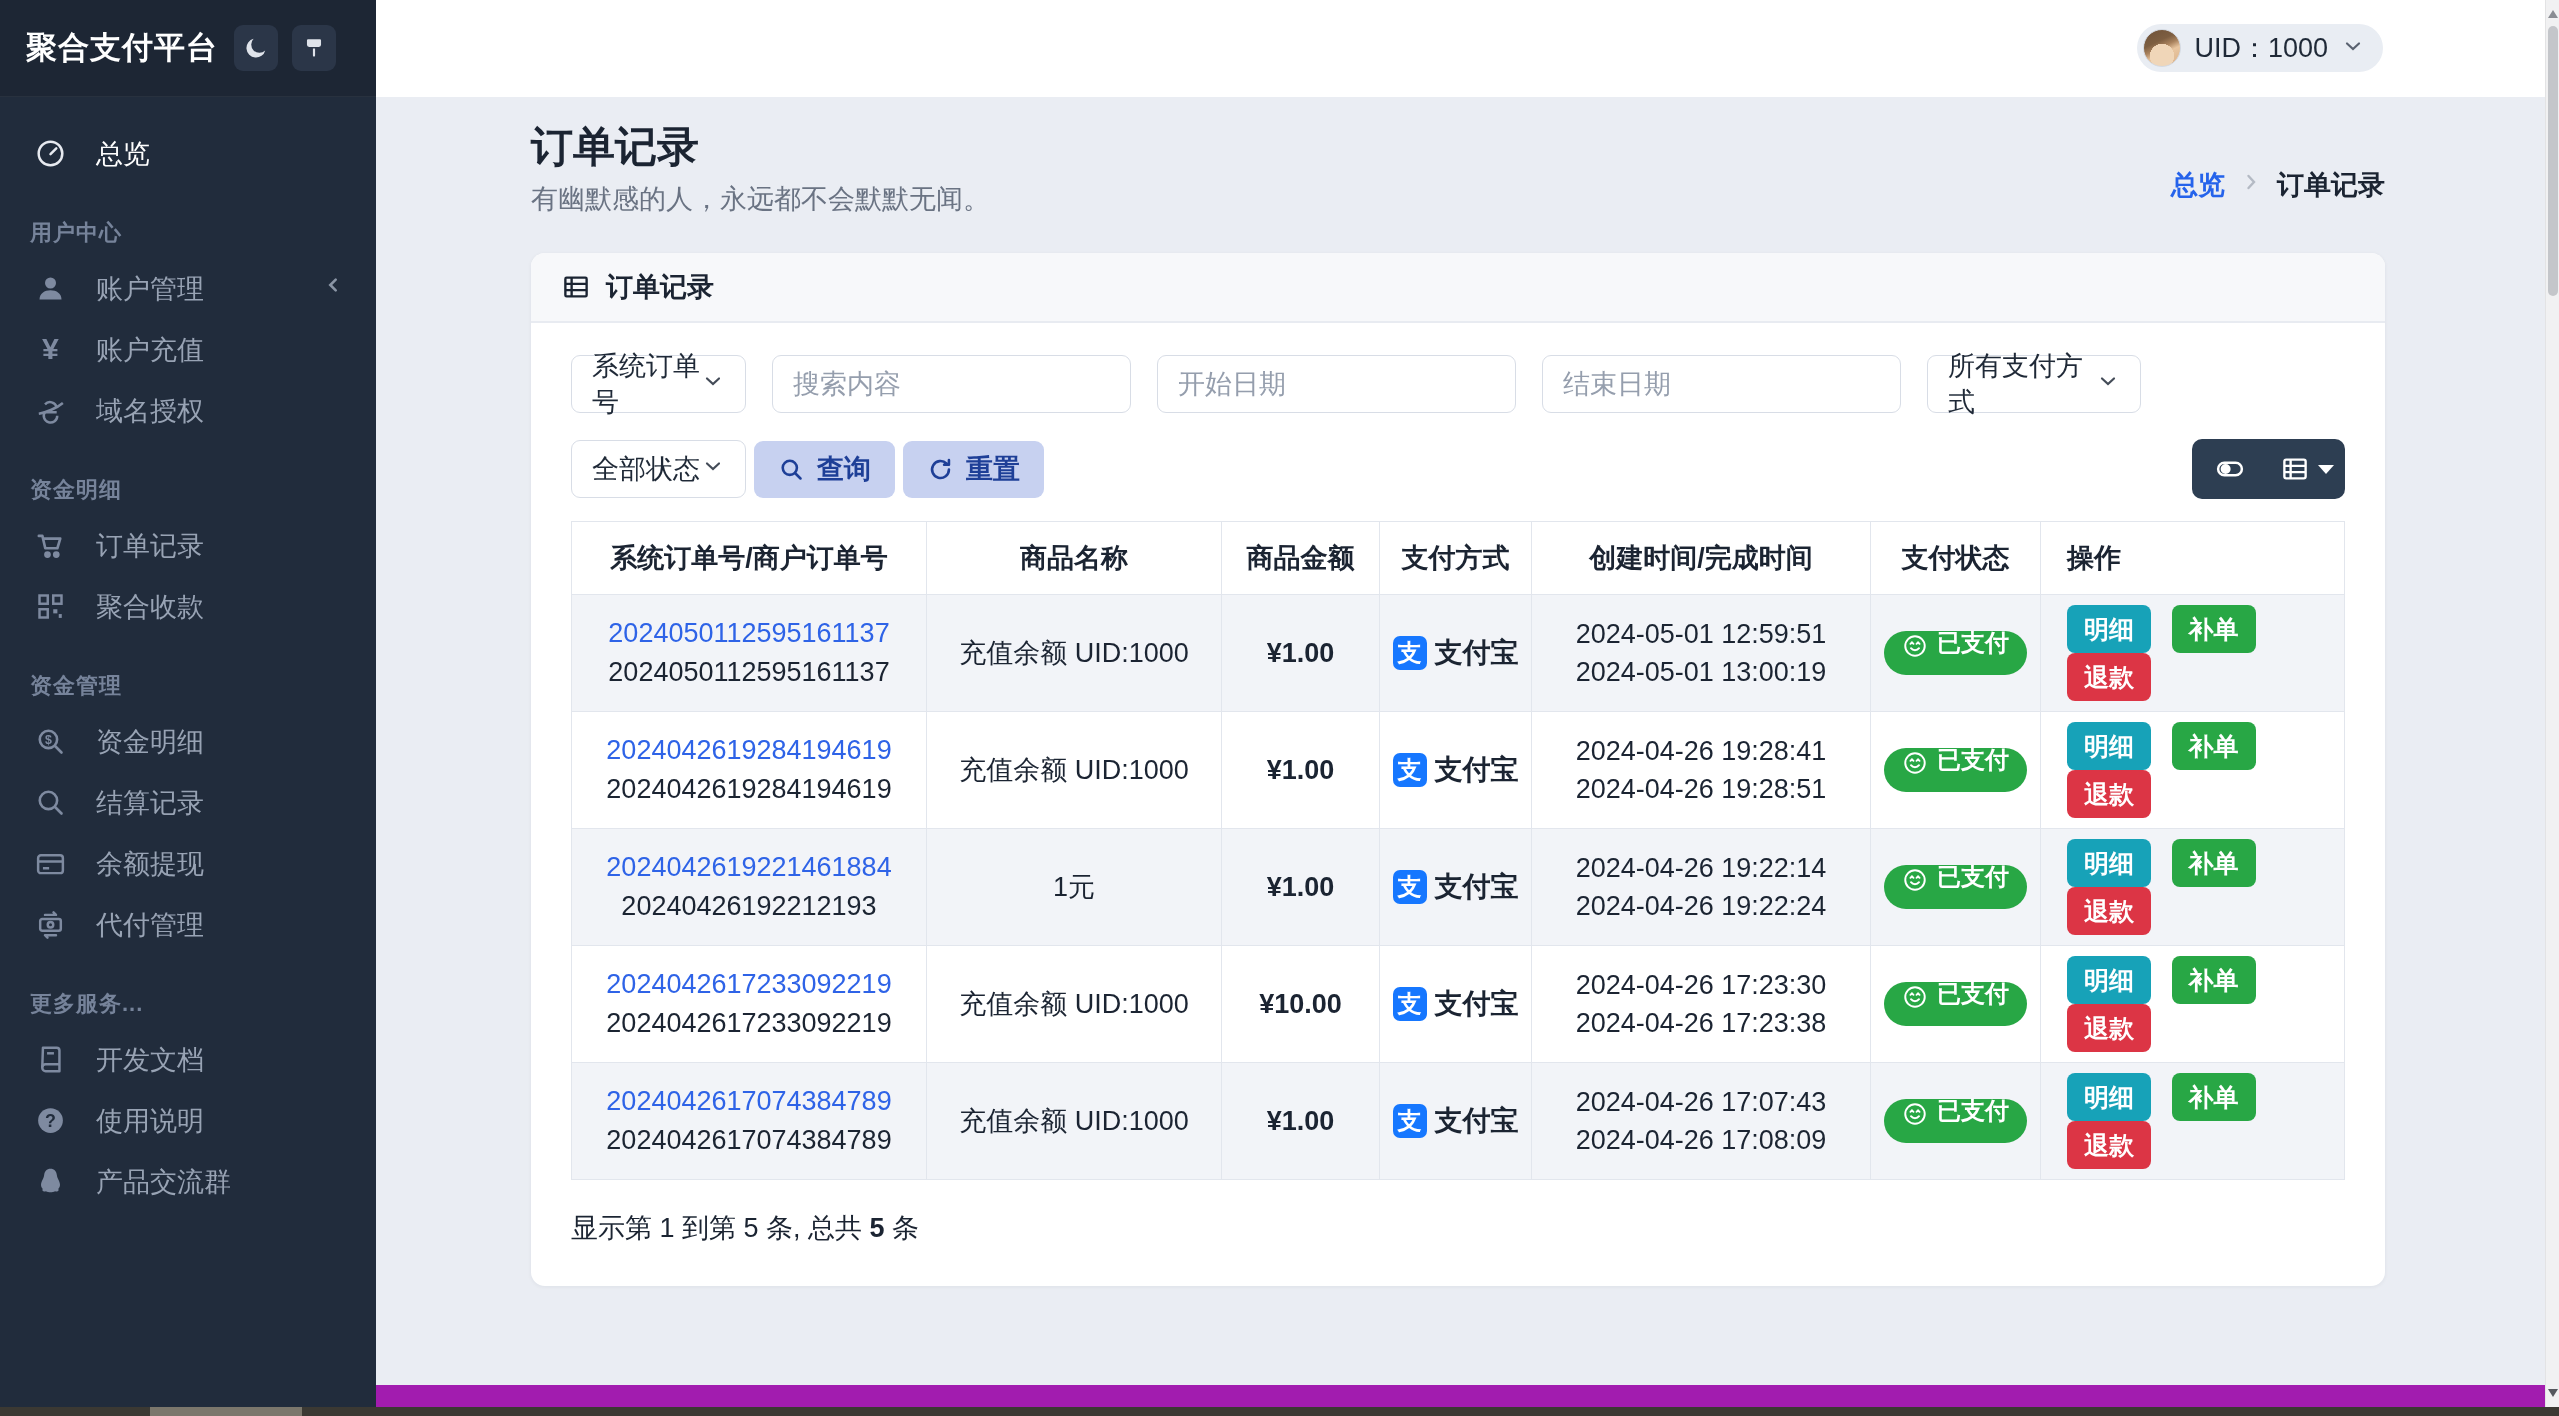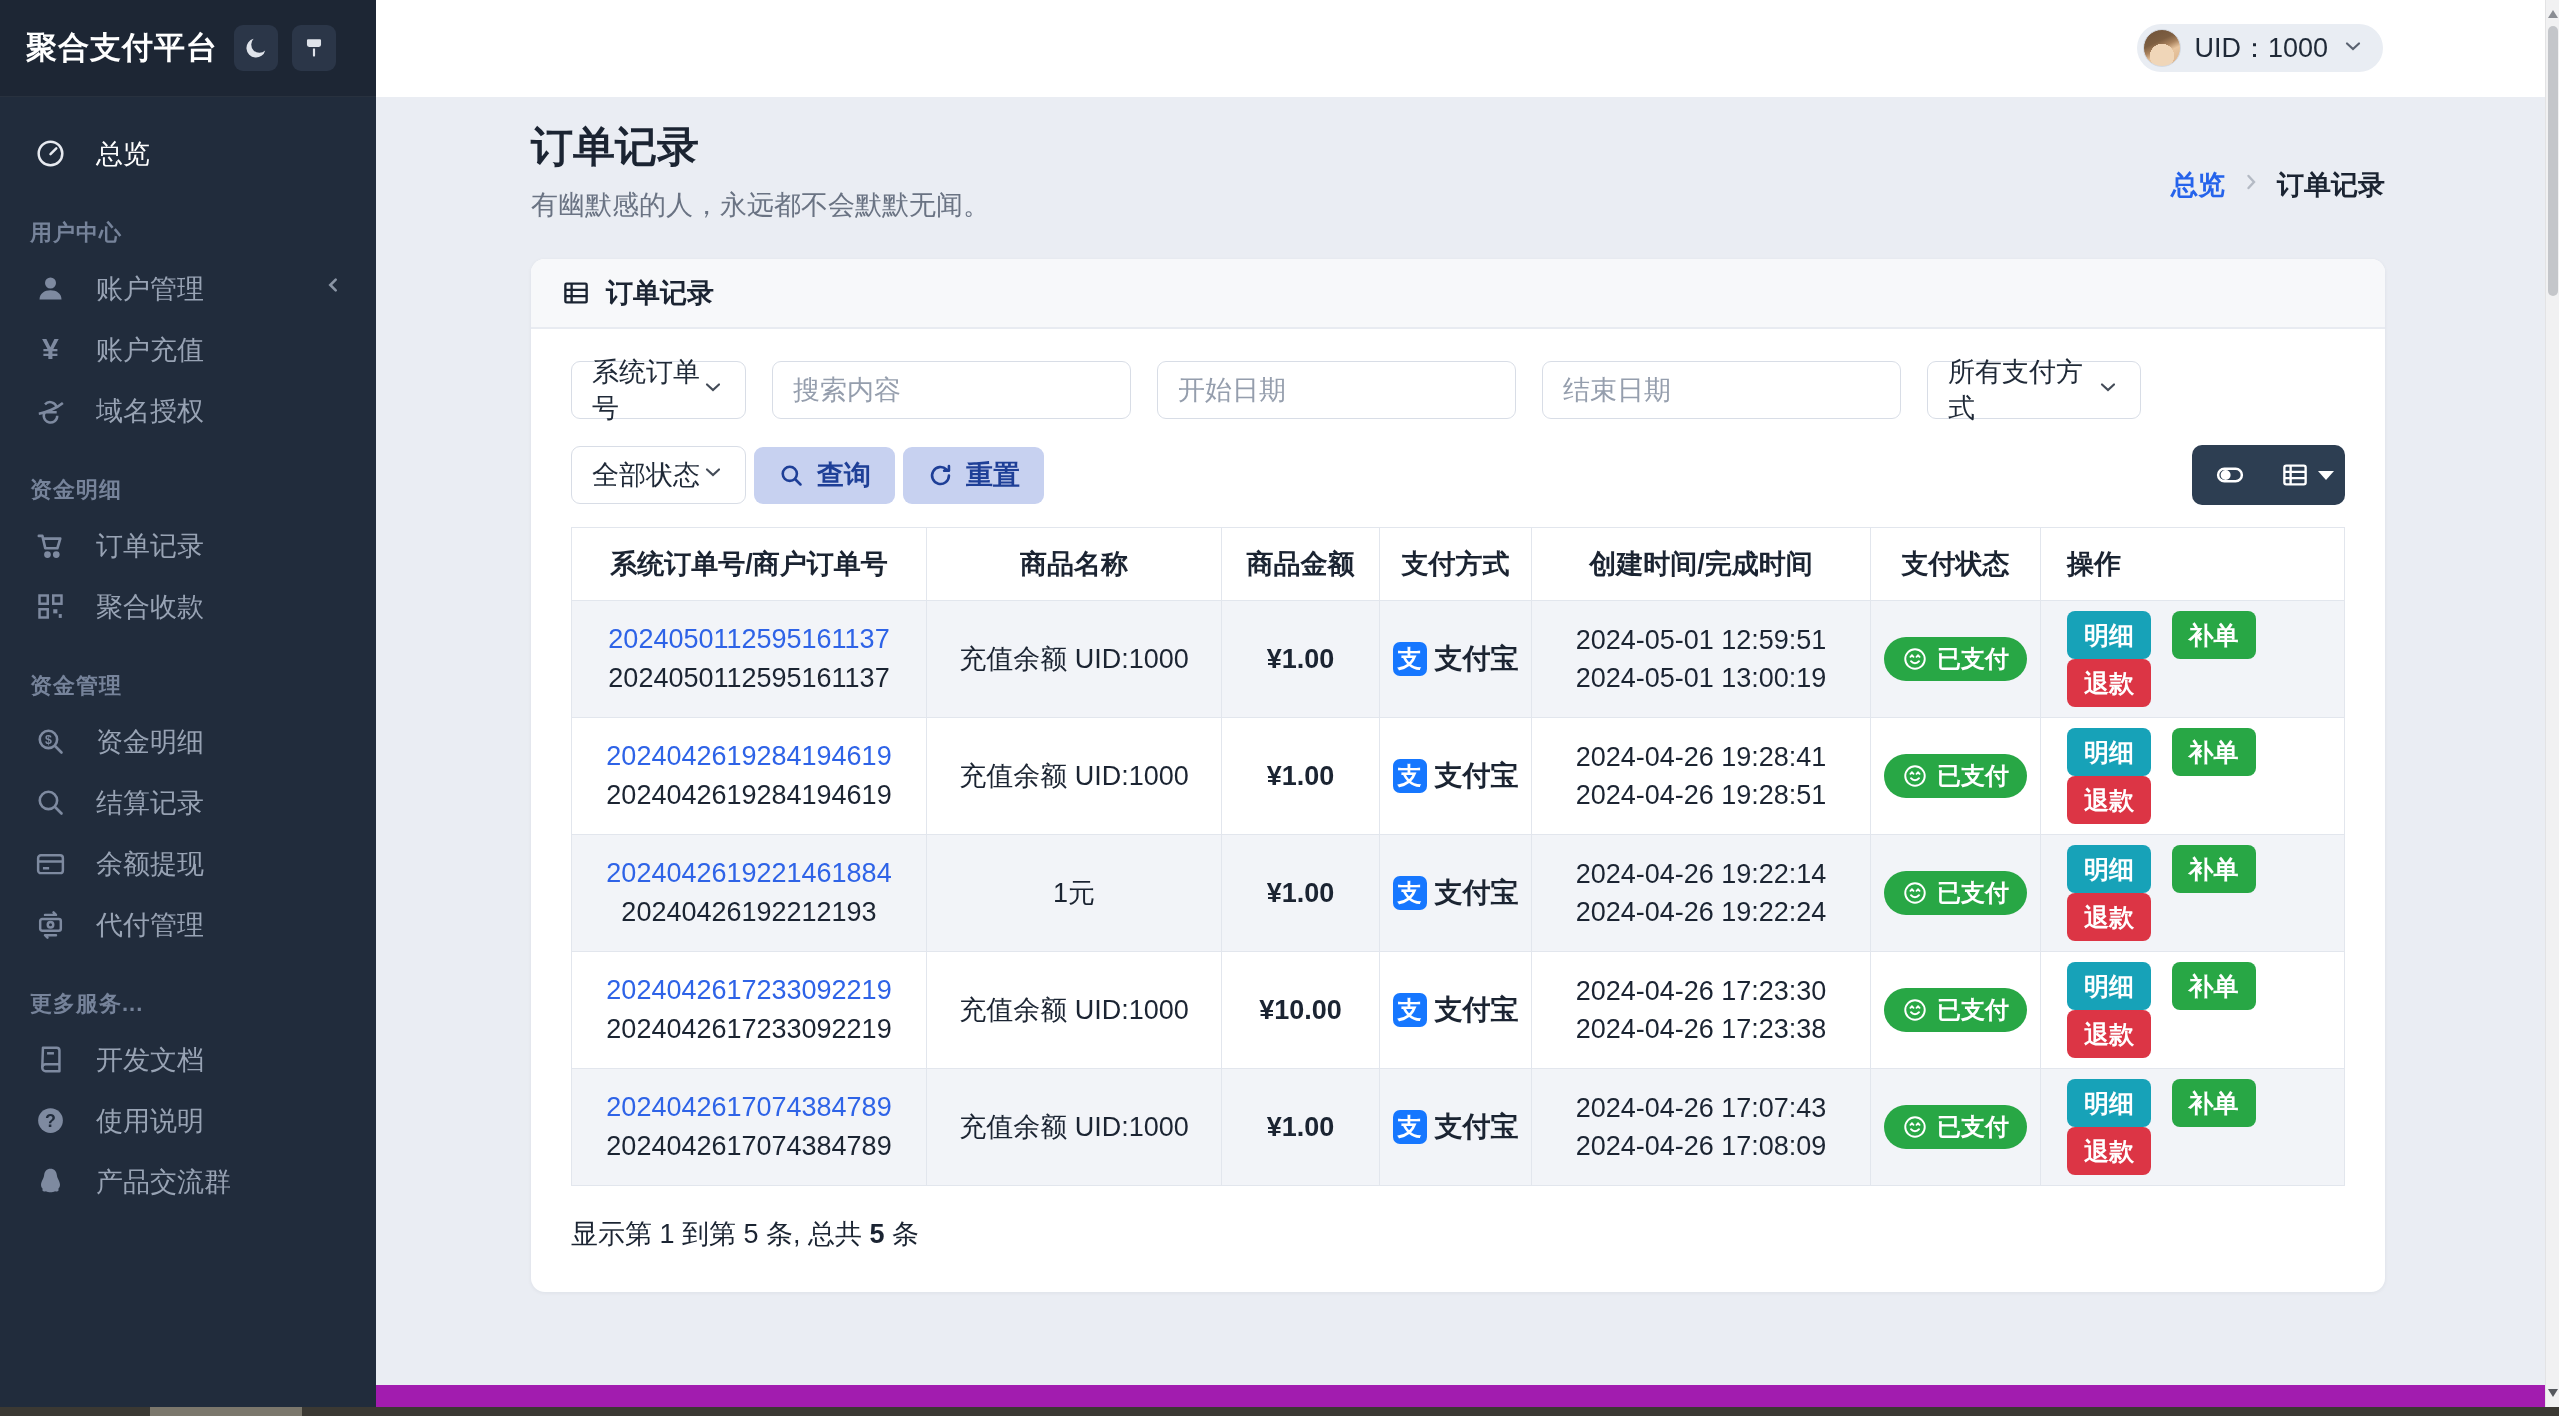--- a/index.html
+++ b/index.html
@@ -32,21 +32,21 @@
       linear-gradient(155deg, #6e5138 0%, #7d5e41 34%, #a9825d 48%, #e9c6a0 62%, #d8b089 100%);
     border:1px solid #d5dae2; }
   .uid-text { font-size:27px; color:#1f2937; }
   .chev-down { color:#5a6270; }
   .chev-down svg { width:24px; height:24px; }
 
   
   .main-content { position:absolute; left:376px; top:97px; width:2169px; height:1288px; background:#eaedf3; padding:26px 160px 0 155px; }
   .page-head { display:flex; justify-content:space-between; align-items:flex-start; margin-bottom:36px; }
   .page-title { font-size:42px; font-weight:700; color:#1b2432; margin:0; line-height:1.15; }
-  .page-subtitle { font-size:27px; color:#6a7383; margin-top:16px; }
+  .page-subtitle { font-size:27px; color:#6a7383; margin-top:10px; }
   .breadcrumb { display:flex; align-items:center; gap:14px; margin-top:44px; font-size:27px; font-weight:700; }
   .bc-home { color:#2563eb; cursor:pointer; }
   .bc-sep { color:#b4bac4; }
   .bc-sep svg { width:24px; height:24px; }
   .bc-current { color:#1b2432; }
 
   
   .card { background:#fff; border-radius:14px; box-shadow:0 1px 4px rgba(20,30,50,0.06); overflow:hidden; }
   .card-header { height:70px; background:#f7f8fa; border-bottom:2px solid #e8ebf1; display:flex; align-items:center; gap:15px; padding:0 30px; font-size:27px; font-weight:700; color:#1b2432; }
   .card-header svg { width:30px; height:30px; color:#1b2432; }
@@ -75,21 +75,21 @@
   .orders th.th-actions { text-align:left; padding-left:26px; }
   .orders td { height:112px; text-align:center; font-size:27px; color:#1b2432; padding:10px 8px; }
   .orders tbody tr:nth-child(odd) td { background:#f2f4f8; }
   .order-link { display:block; color:#2e63e7; text-decoration:none; cursor:pointer; margin-bottom:8px; }
   .merchant-no { color:#1b2432; }
   .amount { font-weight:700; }
   .pay-wrap { display:inline-flex; align-items:center; gap:8px; }
   .alipay-badge { width:34px; height:34px; border-radius:7px; background:#1677ff; color:#fff; font-size:24px; font-weight:700; display:inline-flex; align-items:center; justify-content:center; }
   .pay-name { font-weight:700; font-size:28px; }
   .time-line { line-height:38px; }
-  .status-pill { display:inline-flex; align-items:center; gap:9px; height:44px; padding:16px 18px; border-radius:22px; background:#28a745; color:#fff; font-size:24px; font-weight:700; }
+  .status-pill { display:inline-flex; align-items:flex-end; gap:9px; height:44px; padding:16px 18px; border-radius:22px; background:#28a745; color:#fff; font-size:24px; font-weight:700; }
   .status-pill svg { width:26px; height:26px; }
   .td-actions { text-align:left !important; padding-left:26px !important; }
   .btn-act { height:48px; border:none; border-radius:8px; color:#fff; font-size:25px; font-weight:700; padding:0 17px; margin-right:13px; cursor:pointer; font-family:inherit; }
   .btn-info { background:#17a2b8; } .btn-success { background:#28a745; } .btn-danger { background:#dc3545; }
 
   .table-footer { margin-top:30px; font-size:27px; color:#1b2432; }
   .table-footer b { font-weight:700; }
 
   
   .vscroll { position:absolute; right:0; top:0; width:14px; height:1407px; background:#f1f1f2; border-left:1px solid #e3e3e4; }

